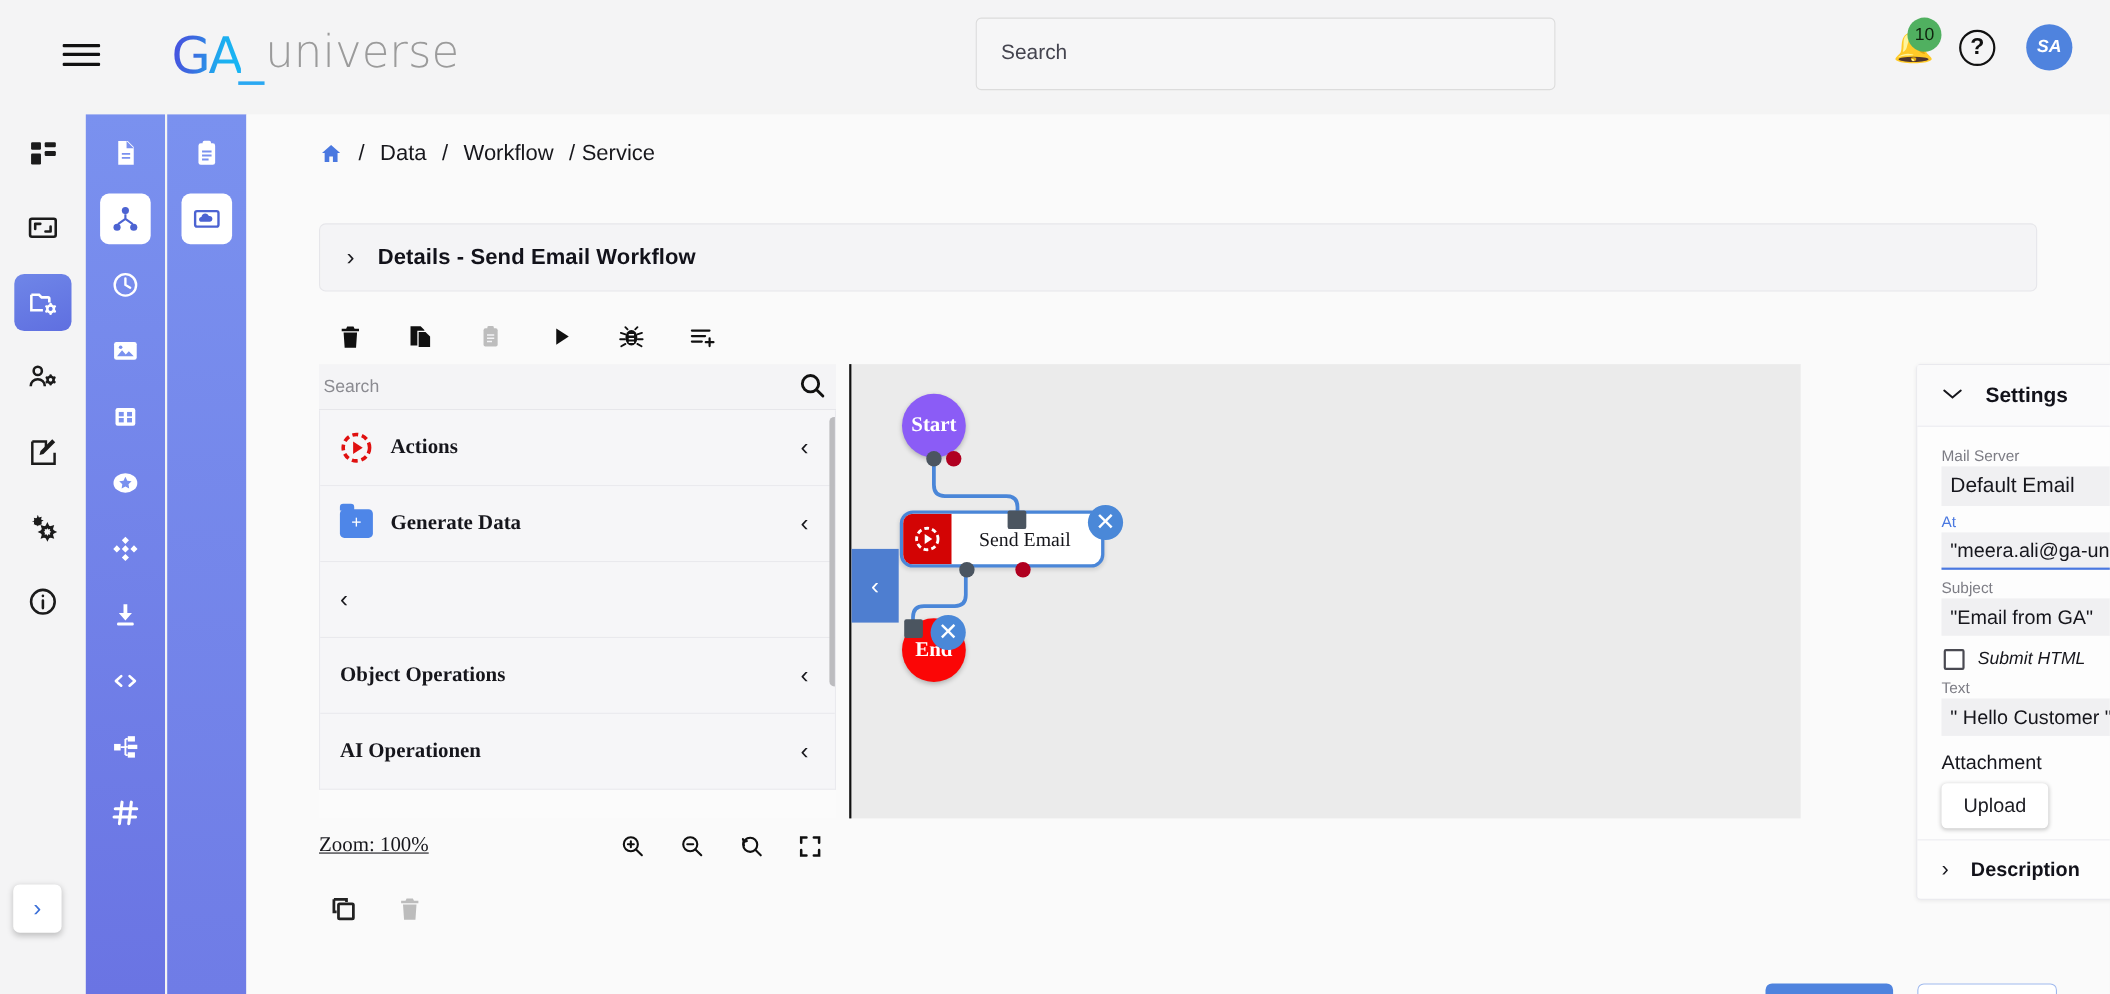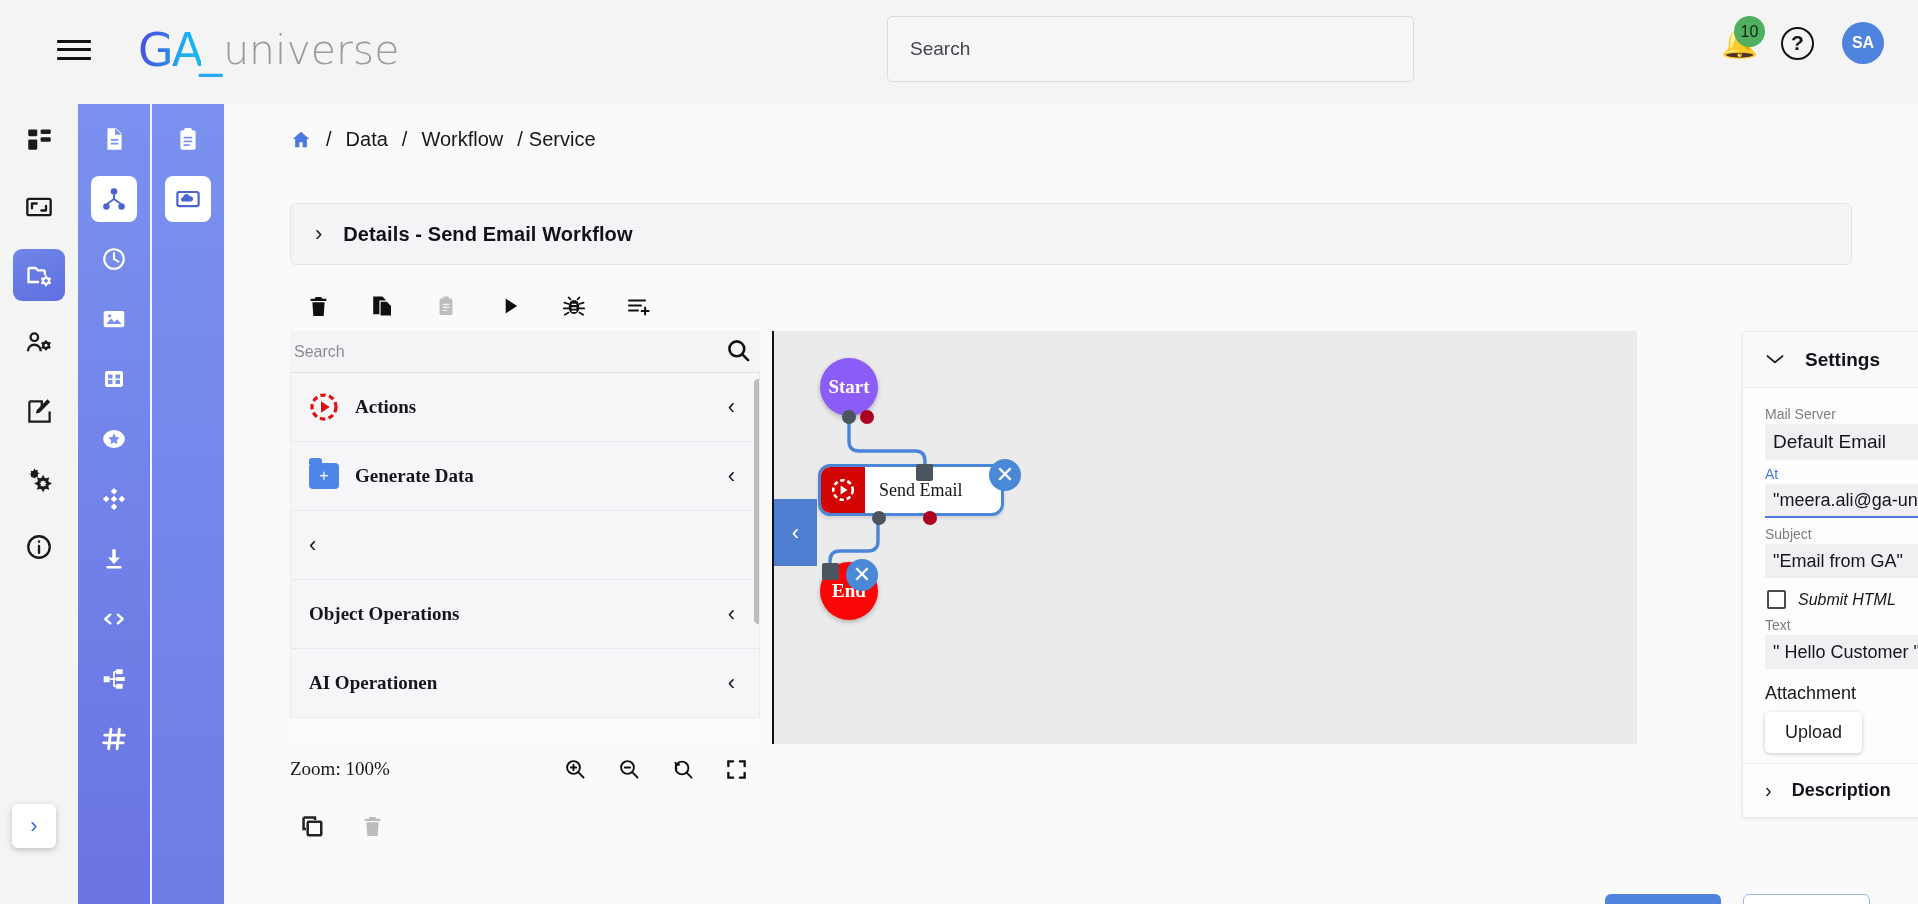--- a/index.html
+++ b/index.html
@@ -20,21 +20,21 @@
     background: #f4f4f5;
     display: flex; align-items: center;
   }
   .hamburger {
     width: 34px; height: 26px; margin-left: 57px;
     display: flex; flex-direction: column; justify-content: space-between;
     cursor: pointer; padding: 3px 0;
   }
   .hamburger span { display:block; height: 3px; background: #111; border-radius: 1px; width: 100%; }
   .logo {
-    margin-left: 47px; display: flex; align-items: center; user-select: none;
+    margin-left: 65px; display: flex; align-items: flex-start; user-select: none;
   }
   .logo-ga {
     font-size: 46px; font-weight: 400; letter-spacing: -2px;
     background: linear-gradient(100deg,#4a4ae0 0%, #3a6de0 35%, #1cb0f0 70%, #16b6f5 100%);
     -webkit-background-clip: text; background-clip: text; color: transparent;
     font-family: "DejaVu Sans", sans-serif;
   }
   .logo-underscore {
     font-size: 46px; color:#2aa8f2; margin-left:-2px; font-family:"DejaVu Sans", sans-serif;
   }
@@ -67,21 +67,21 @@
     display:flex; align-items:center; justify-content:center;
   }
   .help-icon {
     width: 33px; height:33px; border: 2.5px solid #111; border-radius:50%;
     display:flex; align-items:center; justify-content:center;
     font-size: 21px; font-weight: 600; color:#111; cursor:pointer;
   }
   .avatar {
     width: 42px; height:42px; border-radius:50%; background:#4f83de;
     color:#fff; font-size:16px; font-weight:600;
-    display:flex; align-items:center; justify-content:center; cursor:pointer;
+    display:flex; align-items:center; justify-content:center; cursor:pointer;font-style:italic;
   }
 
   
   .rail-outer {
     position:absolute; left:0; top:99px; width:78px; height:805px; background:#f4f4f5;
     display:flex; flex-direction:column; align-items:center; padding-top:14px; gap: 16px;
   }
   .rail-outer .ri {
     width: 52px; height: 52px; border-radius: 9px;
     display:flex; align-items:center; justify-content:center; cursor:pointer;
@@ -186,21 +186,21 @@
   }
   .pal-scroll {
     position:absolute; right:-4px; top:6px; width:9px; height:245px;
     background:#bcbcbf; border-radius:5px;
   }
 
   .zoom-bar {
     position:absolute; left:66px; top:644px; width:470px; height:42px;
     display:flex; align-items:center; color:#17171c;
   }
-  .zoom-label { font-family:"Liberation Serif", serif; font-size:19px; }
+  .zoom-label { font-family:"Liberation Serif", serif; font-size:19px;text-decoration:underline; }
   .zoom-btns { margin-left:auto; display:flex; align-items:center; gap:30px; padding-right:12px; }
   .zoom-btns .zb { cursor:pointer; color:#101010; display:flex; }
 
   .bottom-tools {
     position:absolute; left:76px; top:710px; display:flex; align-items:center; gap: 36px;
   }
   .bottom-tools .bt { cursor:pointer; }
   .bottom-tools .bt.muted { color:#bcbcbc; }
 
   
@@ -226,21 +226,21 @@
     position:absolute; left: 44px; top: 133px; width: 186px; height: 52px;
     background:#fff; border: 3px solid #4a86d8; border-radius: 12px;
     display:flex; align-items:center; overflow:hidden; cursor:pointer;
     box-shadow:0 2px 4px rgba(0,0,0,.12);
   }
   .node-email .ne-badge {
     width: 44px; height: 100%; background:#d30404;
     display:flex; align-items:center; justify-content:center;
   }
   .node-email .ne-label {
-    flex:1; padding-left: 14px; font-family:"Liberation Serif", serif;
+    flex:1; padding-left: 25px; font-family:"Liberation Serif", serif;
     font-size:18px; color:#15151a;
   }
   .close-chip {
     position:absolute; width: 32px; height:32px; border-radius:50%;
     background:#4a88d8; color:#fff; display:flex; align-items:center; justify-content:center;
     font-size:22px; cursor:pointer; font-weight:300;
   }
   .collapse-tab {
     position:absolute; left: 0px; top: 168px; width: 43px; height: 67px;
     background:#4e7ed0; color:#fff; display:flex; align-items:center; justify-content:center;

